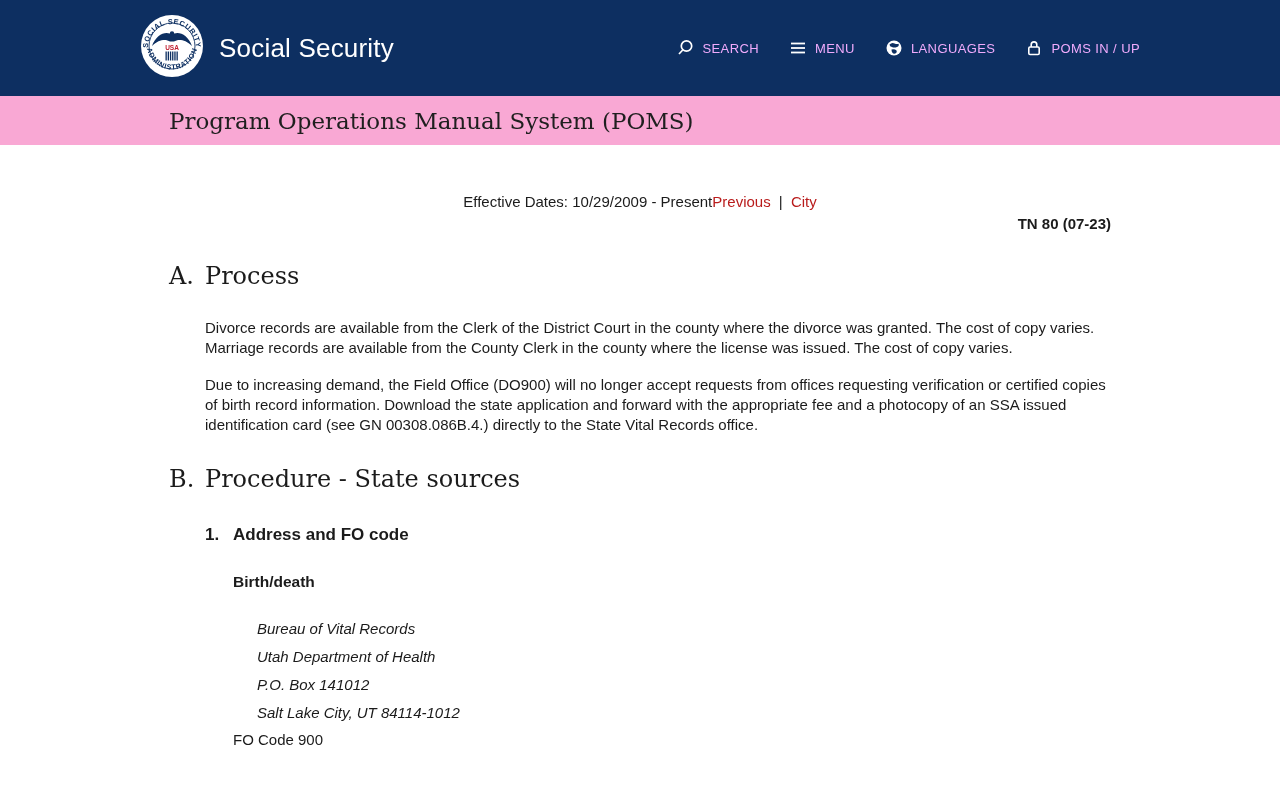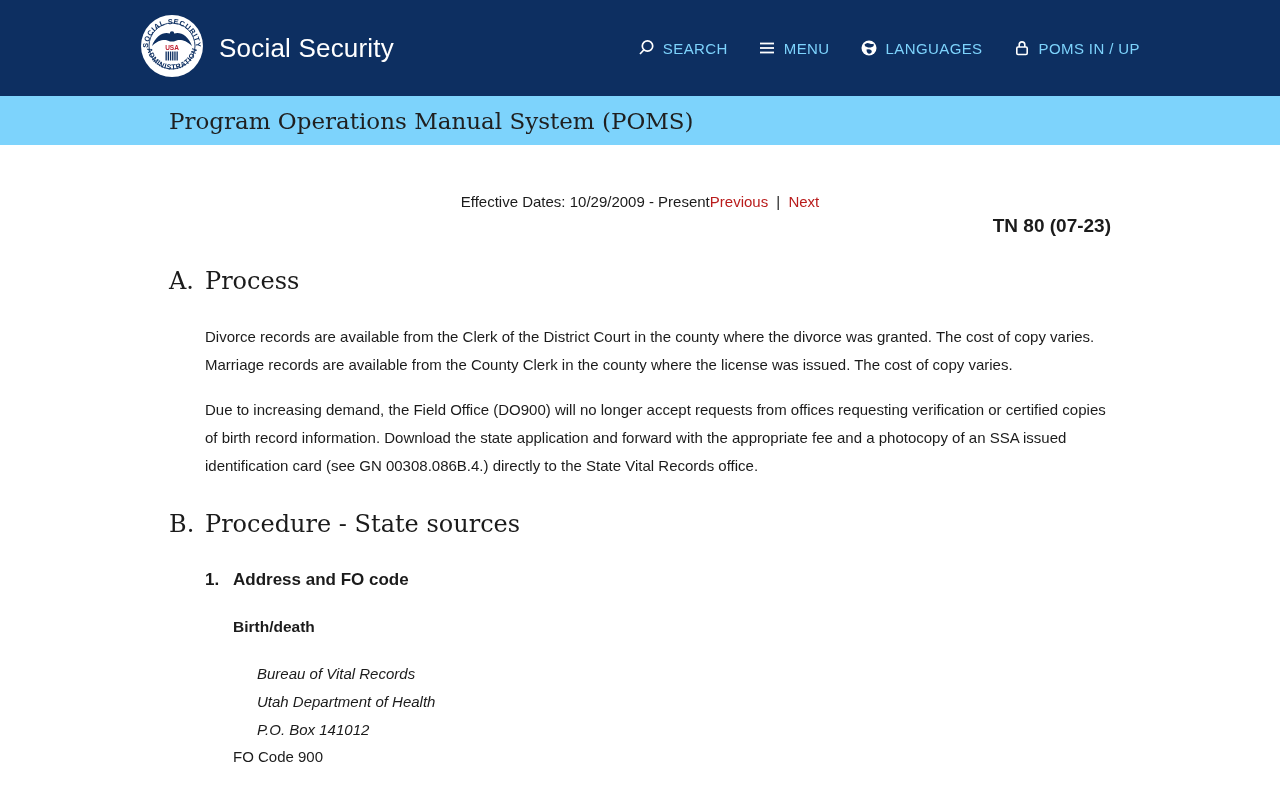--- a/index.html
+++ b/index.html
@@ -41,30 +41,30 @@
   .top-nav {
     margin-left: auto;
     display: flex;
     align-items: center;
     gap: 30px;
   }
   .nav-item {
     display: flex;
     align-items: center;
     gap: 8px;
-    color: #7dd3fc;
-    font-size: 15px;
+    color: #f0abfc;
+    font-size: 13px;
     letter-spacing: 0.4px;
     cursor: pointer;
     white-space: nowrap;
   }
   .nav-item svg { display: block; }
 
   
-  .poms-banner { background: #7dd3fc; }
+  .poms-banner { background: #f9a8d4; }
   .poms-banner-inner {
     width: 942px;
     margin: 0 auto;
     padding: 12px 0 11px 0;
   }
   .poms-title {
     font-family: "DejaVu Serif", serif;
     font-size: 23px;
     font-weight: 400;
     color: #1f1f1f;
@@ -86,21 +86,21 @@
   }
   .prev-next a, .prev-next .nav-link {
     color: #b91c1c;
     text-decoration: none;
     cursor: pointer;
   }
   .prev-next .sep { color: #1b1b1b; margin: 0 4px; }
   .tn-row {
     text-align: right;
     font-weight: bold;
-    font-size: 19px;
+    font-size: 15px;
     margin-top: 3px;
   }
 
   .gn-title {
     font-family: "DejaVu Serif", serif;
     font-size: 17.5px;
     font-weight: 400;
     margin: 28px 0 0 0;
   }
 
@@ -109,21 +109,21 @@
     font-family: "DejaVu Serif", serif;
     font-size: 24px;
     font-weight: 400;
     margin: 30px 0 0 0;
   }
   .section-heading .label { width: 36px; flex: 0 0 36px; }
 
   .section-body { margin-left: 36px; }
   .section-body p {
     font-size: 15px;
-    line-height: 28px;
+    line-height: 20px;
     margin: 0;
   }
   .section-body p.first { margin-top: 28px; }
   .section-body p.second { margin-top: 17px; }
 
   .sub-heading {
     display: flex;
     margin: 32px 0 0 36px;
     font-size: 17px;
     font-weight: bold;
@@ -236,21 +236,21 @@
   </div>
 </div>
 
 <main class="container">
 
   <div class="meta-row">
     <span>Effective Dates: 10/29/2009 - Present</span>
     <span class="prev-next">
       <span class="nav-link">Previous</span>
       <span class="sep">|</span>
-      <span class="nav-link">Next</span>
+      <span class="nav-link">City</span>
     </span>
   </div>
   <div class="tn-row">TN 80 (07-23)</div>
 
 
   <div class="section-heading">
     <span class="label">A.</span>
     <span>Process</span>
   </div>
   <div class="section-body">
@@ -267,17 +267,18 @@
     <span class="num">1.</span>
     <span>Address and FO code</span>
   </div>
 
   <div class="birth-death">Birth/death</div>
 
   <div class="address-block">
     <div>Bureau of Vital Records</div>
     <div>Utah Department of Health</div>
     <div>P.O. Box 141012</div>
+    <div>Salt Lake City, UT 84114-1012</div>
   </div>
 
   <div class="fo-code">FO Code 900</div>
 
 </main>
 
 </body></html>

